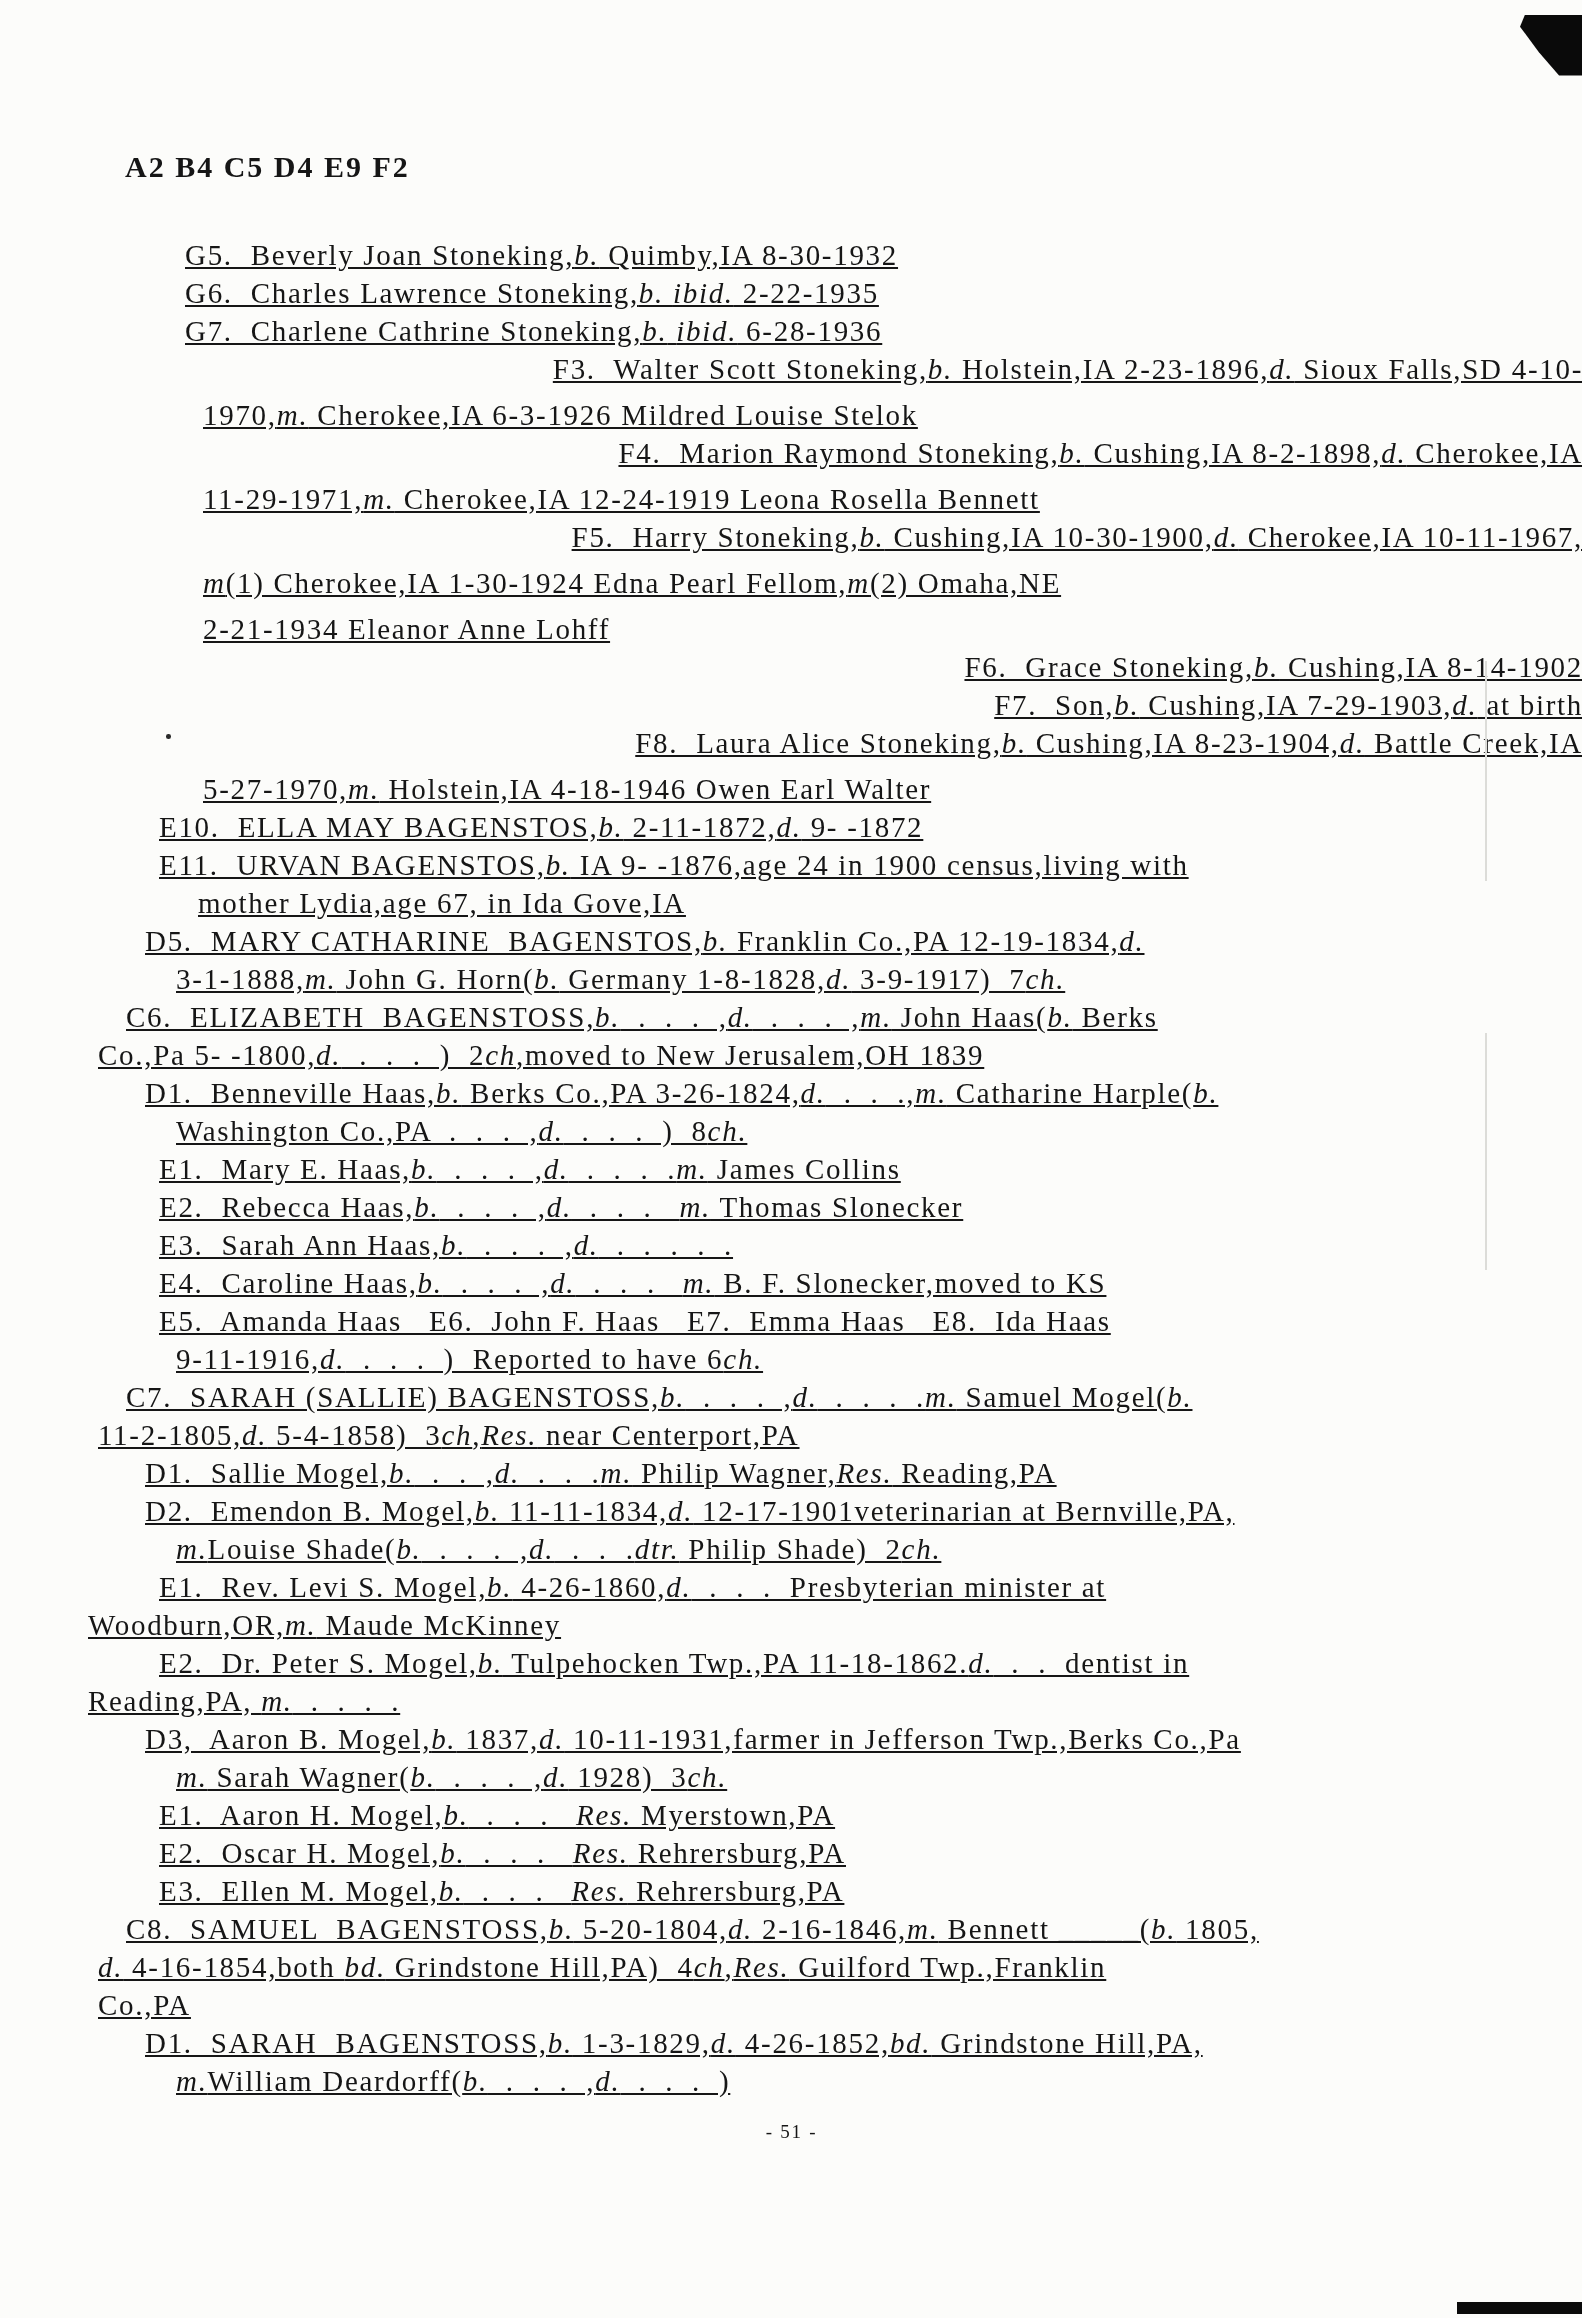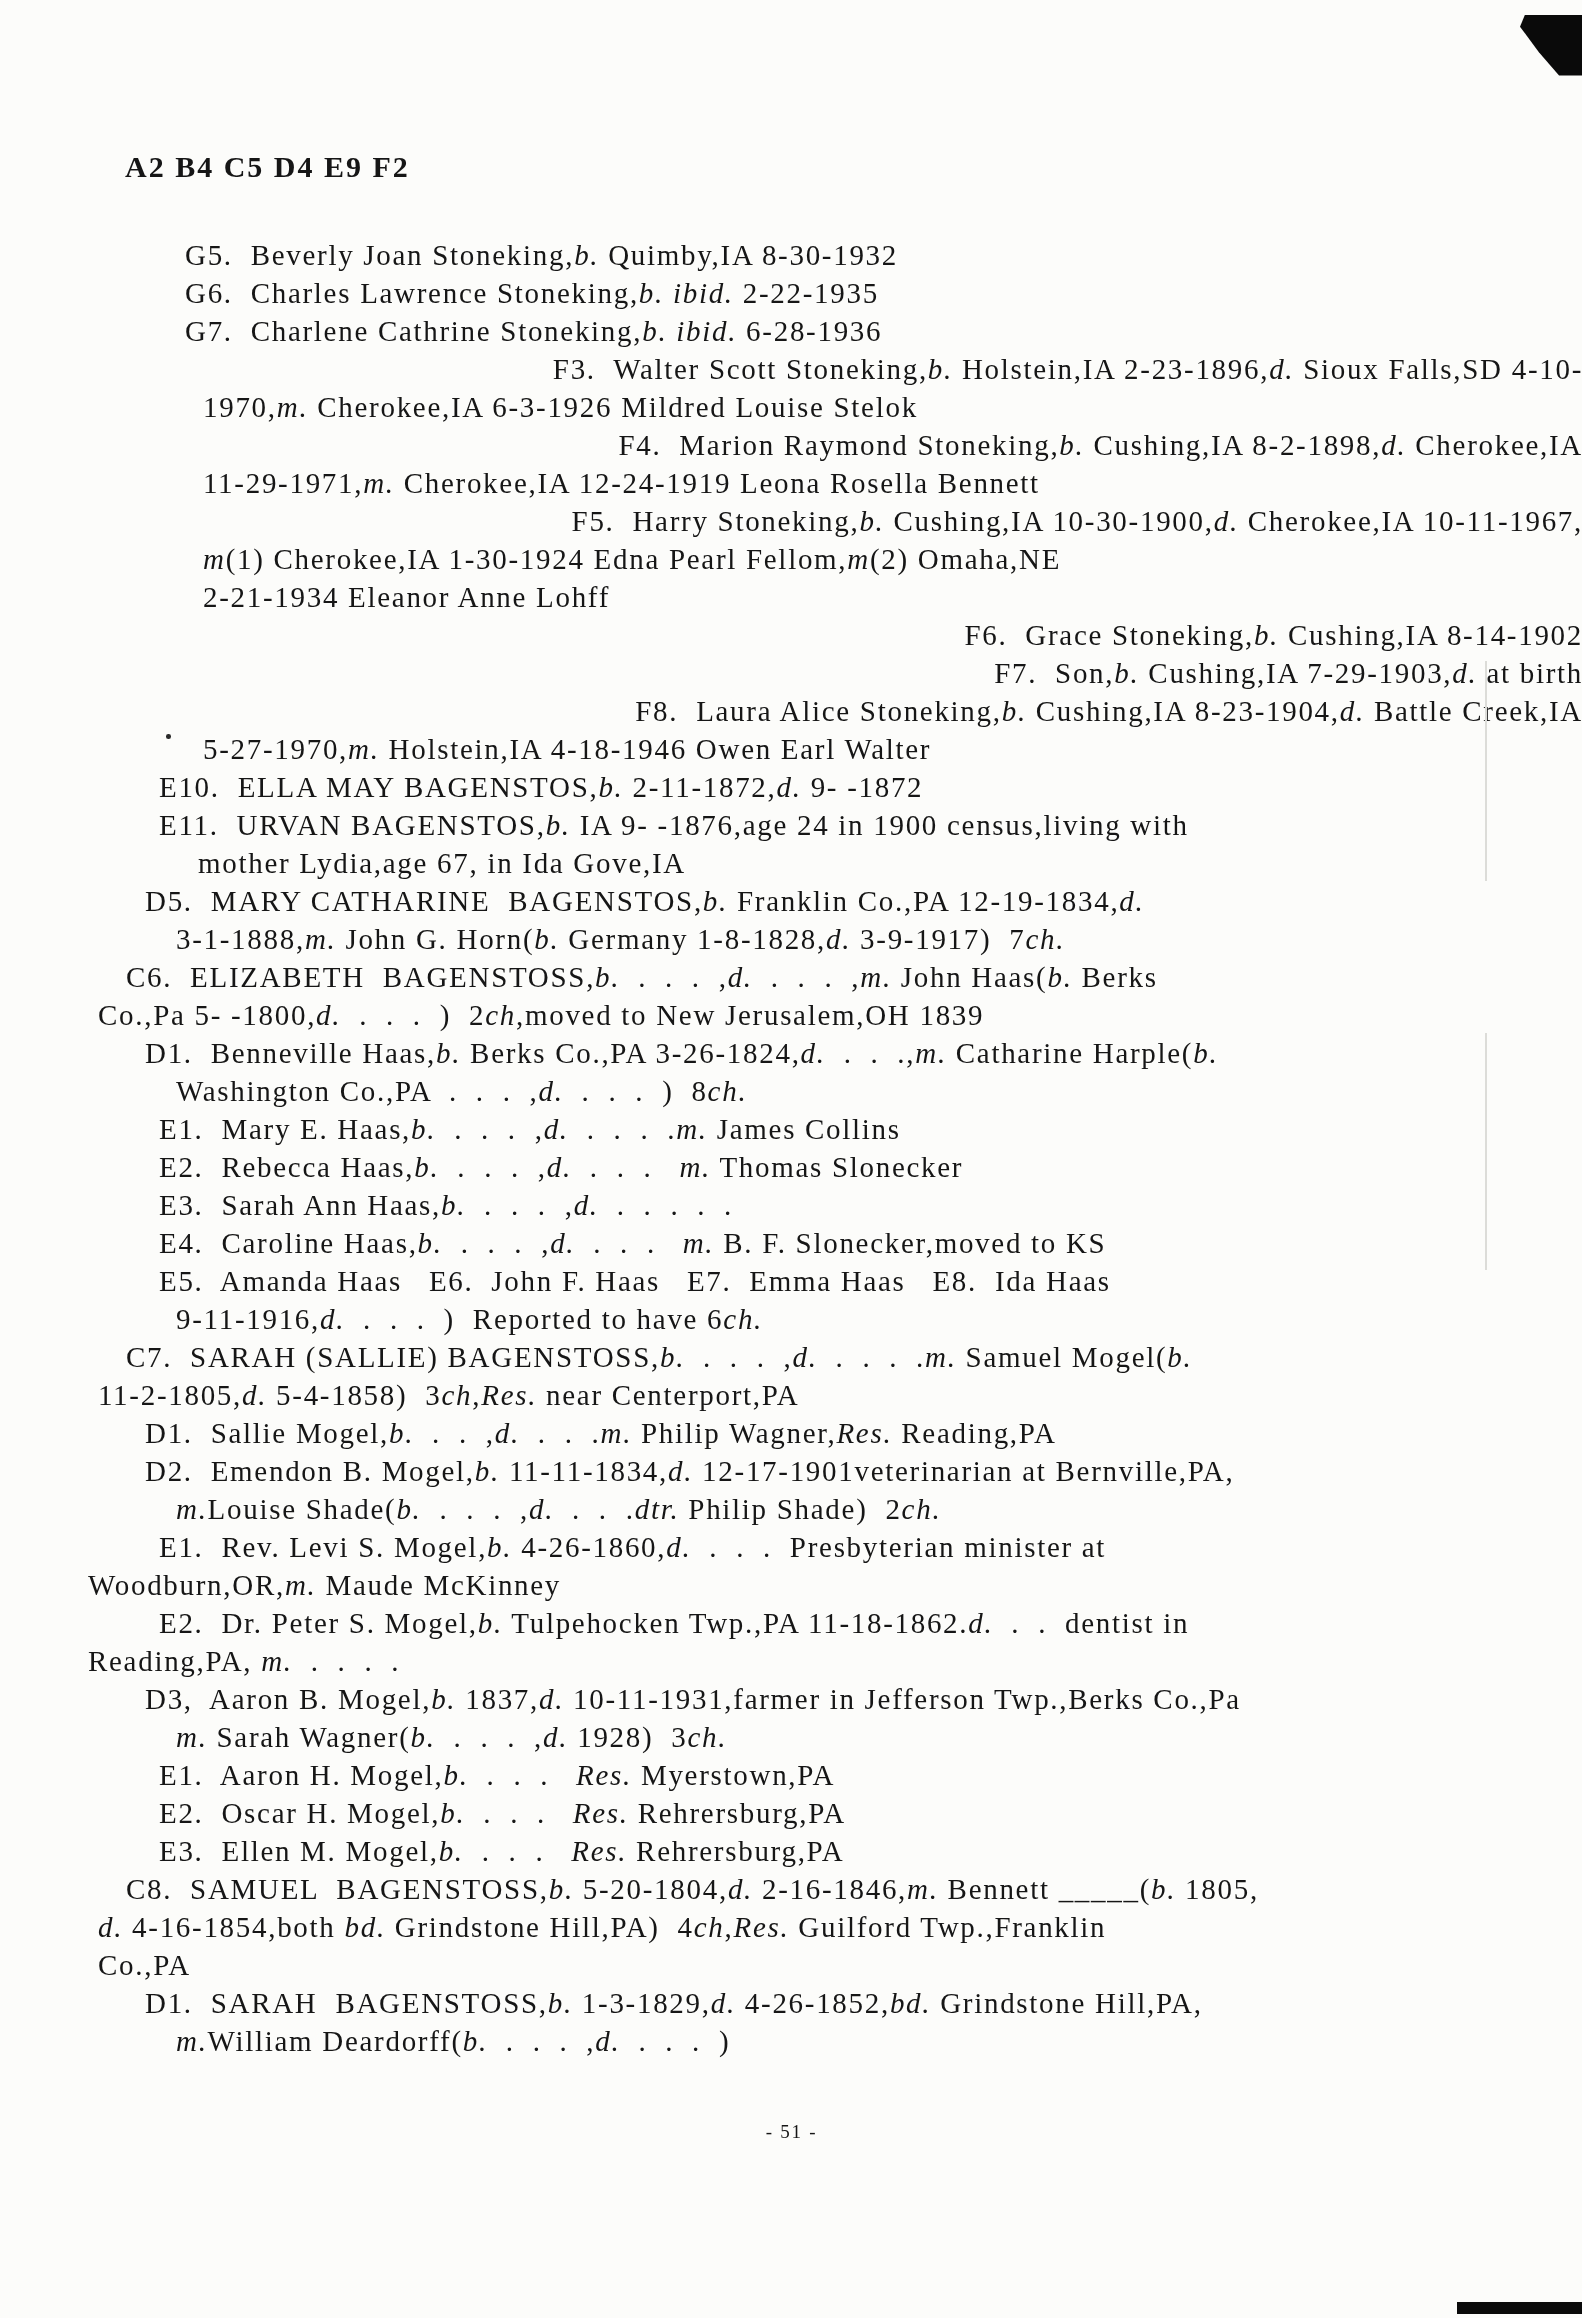--- a/index.html
+++ b/index.html
@@ -8,34 +8,34 @@
     background:#fcfcfa;overflow:hidden;
     font-family:"Liberation Serif","DejaVu Serif",serif;
     color:#161616;
   }
   .page-header{
     position:absolute;left:125px;top:150px;
     font-size:30px;font-weight:bold;letter-spacing:2px;white-space:pre;
   }
   .text-body{
     position:absolute;left:0;top:236px;width:1583px;
-    font-size:29px;line-height:38px;letter-spacing:1.7px;
+    font-size:29px;line-height:38px;letter-spacing:1.7px;text-decoration:underline;
   }
   .line{white-space:pre;height:38px;}
   .it{font-style:italic;}
   
   .ind-c  {padding-left:126px;}
   .ind-cc {padding-left:66px;margin-left:32px;}
   .ind-d  {padding-left:145px;}
   .ind-dc {padding-left:176px;}
   .ind-e  {padding-left:159px;}
   .ind-ec {padding-left:198px;}
   .ind-e2c{padding-left:88px;}
   .ind-f  {padding-left:72px;text-align:right;}
-  .ind-fc {padding-left:203px;}
+  .ind-fc {padding-left:203px;margin-top:8px;}
   .ind-g  {padding-left:185px;}
   .page-number{
     position:absolute;left:0;top:2121px;width:1583px;text-align:center;
     font-size:19px;letter-spacing:1.7px;
   }
   .artifact{position:absolute;background:#0a0a0a;}
   .artifact-corner{
     right:0;top:14.5px;width:63px;height:61px;
     clip-path:polygon(8% 0,100% 0,100% 100%,62% 100%,30% 62%,0 20%);
   }

